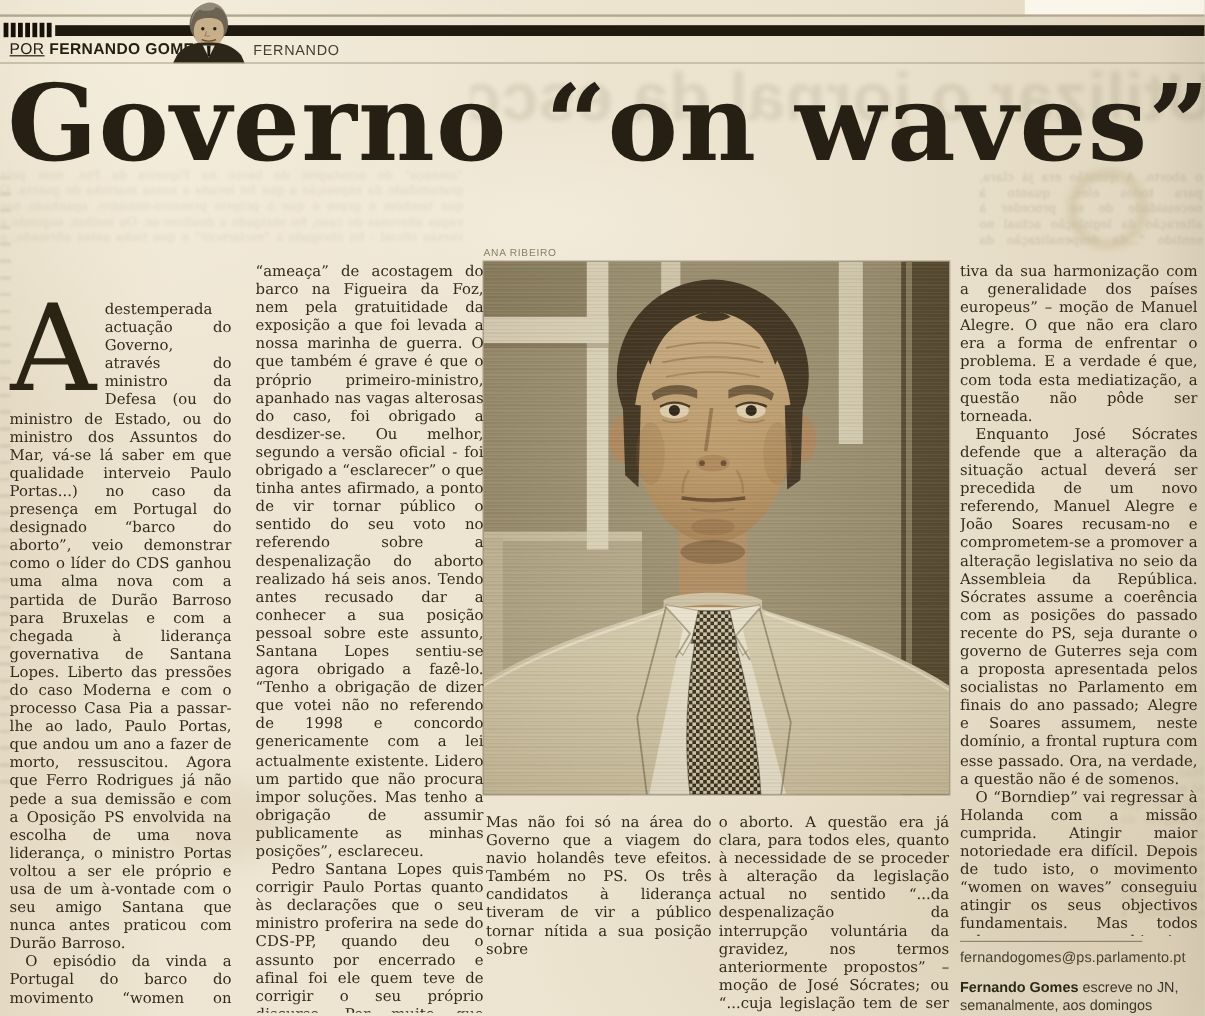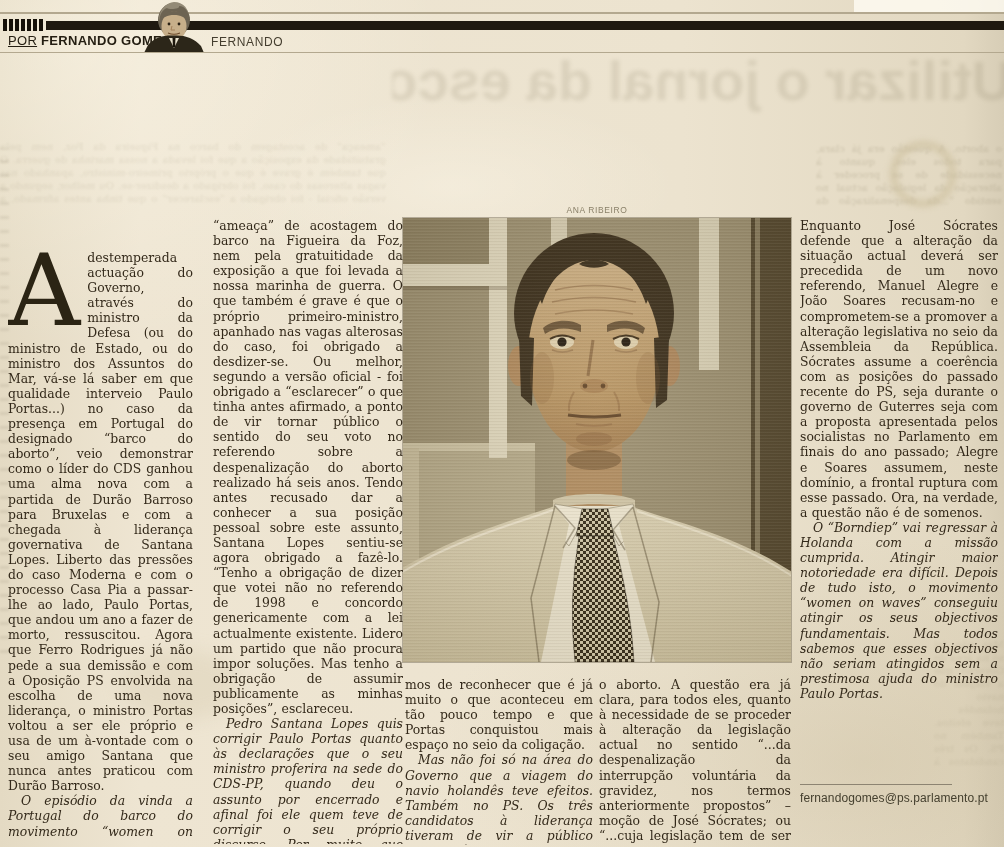--- a/index.html
+++ b/index.html
@@ -46,36 +46,36 @@
   .role{position:absolute;left:211px;top:35px;font-family:"Liberation Sans",sans-serif;
     font-size:12px;letter-spacing:.6px;color:#453e2f;}
   .portrait{position:absolute;left:141px;top:0;width:66px;height:53px;}
   .headline{position:absolute;left:6px;top:54px;width:996px;margin:0;
     font-family:"DejaVu Serif",serif;font-weight:600;font-size:88px;line-height:96px;
     letter-spacing:1px;color:#261f13;white-space:nowrap;}
   
   .col{position:absolute;text-align:justify;font-size:12.4px;line-height:15.1px;
     letter-spacing:.02px;word-spacing:.3px;color:var(--ink);overflow:hidden;hyphens:auto;}
   .col p{margin:0;}
-  .col p + p{text-indent:13px;font-style:italic;}
+  .col p + p{text-indent:13px;}
   #col1{left:8px;top:250px;width:185px;height:590px;}
   #col2{left:201px;top:218px;width:190px;height:626px;margin-left:12px;}
   #col3{left:405px;top:677px;width:188px;height:168px;}
   #col4{left:599px;top:677px;width:192px;height:168px;}
   #col5{left:800px;top:218px;width:198px;height:562px;}
   .dropcap{float:left;font-size:100px;line-height:76px;padding:3px 7px 0 0;color:#2b2414;}
   
   .photo{position:absolute;left:403px;top:218px;width:388px;height:444px;
     outline:1px solid rgba(70,60,40,.35);background:#988d70;}
   .photo svg{display:block;width:100%;height:100%;}
   .photo-grain{position:absolute;left:403px;top:218px;width:388px;height:444px;pointer-events:none;
     background:
       repeating-linear-gradient(0deg, rgba(60,40,10,.05) 0 1px, rgba(255,246,222,.05) 1px 2px, transparent 2px 3px),
       radial-gradient(ellipse at 50% 40%, rgba(255,240,210,.10), rgba(80,55,20,.12));}
-  .photo-credit{position:absolute;left:403px;top:205px;width:388px;text-align:center;
+  .photo-credit{position:absolute;left:403px;top:205px;width:388px;text-align:left;
     font-family:"Liberation Sans",sans-serif;font-size:8.5px;letter-spacing:.6px;color:#8a8069;}
   
   .footer{position:absolute;left:800px;top:784px;width:200px;
     font-family:"Liberation Sans",sans-serif;color:#3c362b;}
   .footer-rule{width:152px;height:1px;background:#8d8472;margin-bottom:6px;}
   .footer-email{font-size:12px;letter-spacing:.1px;margin-bottom:11px;color:#45402f;}
   .footer-credit{font-size:12px;line-height:14.5px;color:#3c362b;}
   .footer-credit .name{font-weight:700;color:#2c2717;}
 </style>
 </head>
@@ -117,20 +117,21 @@
       <path d="M27,33 Q33,35.5 39,33" stroke="#6d4c2c" stroke-width="1.2" fill="none"></path>
       <path d="M31,26 L30,30 L34,30" stroke="#a3805a" stroke-width="1" fill="none"></path>
       <path d="M3,53 L7,45 C14,37 23,35 33,35.5 C44,35 53,38 60,46 L63,53 Z" fill="#2c2619"></path>
       <path d="M28,38 L38,38 L33,48 Z" fill="#e9e2cd"></path>
       <path d="M31.5,38 L34.5,38 L34,47 L32,47 Z" fill="#1c160c"></path>
     </svg>
   </div>
   <div class="role">FERNANDO</div>
   <div class="rule rule-sub"></div>
 
+  <h1 class="headline">Governo “on waves”</h1>
 
   <div class="photo-credit">ANA RIBEIRO</div>
   <figure class="photo" style="margin:0">
     <svg viewBox="0 0 388 444" preserveAspectRatio="none">
       <defs>
         <linearGradient id="faceG" x1="0" y1="0" x2="0" y2="1">
           <stop offset="0" stop-color="#c9ad83"></stop>
             <stop offset="0.7" stop-color="#b3905f"></stop>
             <stop offset="1" stop-color="#a07a4e"></stop>
         </linearGradient>
@@ -217,29 +218,33 @@
 
   <div class="col" id="col1">
     <p><span class="dropcap">A</span><span>destemperada actuação do Governo, através do ministro da Defesa (ou do ministro de Estado, ou do ministro dos Assuntos do Mar, vá-se lá saber em que qualidade interveio Paulo Portas...) no caso da presença em Portugal do designado “barco do aborto”, veio demonstrar como o líder do CDS ganhou uma alma nova com a partida de Durão Barroso para Bruxelas e com a chegada à liderança governativa de Santana Lopes. Liberto das pressões do caso Moderna e com o processo Casa Pia a passar-lhe ao lado, Paulo Portas, que andou um ano a fazer de morto, ressuscitou. Agora que Ferro Rodrigues já não pede a sua demissão e com a Oposição PS envolvida na escolha de uma nova liderança, o ministro Portas voltou a ser ele próprio e usa de um à-vontade com o seu amigo Santana que nunca antes praticou com Durão Barroso.</span></p>
     <p>O episódio da vinda a Portugal do barco do movimento “women on waves” cobriu o Governo de ridículo e mais parece retirado de cenas da célebre ida à guerra de Raul Solnado. A questão é tanto mais preocupante quanto é certo que ela não se ficou pela desproporção dos meios utilizados face à</p>
   </div>
   <div class="col" id="col2">
     <p>“ameaça” de acostagem do barco na Figueira da Foz, nem pela gratuitidade da exposição a que foi levada a nossa marinha de guerra. O que também é grave é que o próprio primeiro-ministro, apanhado nas vagas alterosas do caso, foi obrigado a desdizer-se. Ou melhor, segundo a versão oficial - foi obrigado a “esclarecer” o que tinha antes afirmado, a ponto de vir tornar público o sentido do seu voto no referendo sobre a despenalização do aborto realizado há seis anos. Tendo antes recusado dar a conhecer a sua posição pessoal sobre este assunto, Santana Lopes sentiu-se agora obrigado a fazê-lo. “Tenho a obrigação de dizer que votei não no referendo de 1998 e concordo genericamente com a lei actualmente existente. Lidero um partido que não procura impor soluções. Mas tenho a obrigação de assumir publicamente as minhas posições”, esclareceu.</p>
     <p>Pedro Santana Lopes quis corrigir Paulo Portas quanto às declarações que o seu ministro proferira na sede do CDS-PP, quando deu o assunto por encerrado e afinal foi ele quem teve de corrigir o seu próprio discurso. Por muito que queira desvalorizar o assunto, o primeiro-ministro expôs-se e saiu daqui fragilizado. Se a tudo isto somarmos o que se passou com a formação deste Governo, em que saem reforçadas as posições do CDS, te-</p>
   </div>
   <div class="col" id="col3">
-    <p>mos de reconhecer que é já muito o que aconteceu em tão pouco tempo e que Portas conquistou mais espaço no seio da coligação.</p>
     <p>Mas não foi só na área do Governo que a viagem do navio holandês teve efeitos. Também no PS. Os três candidatos à liderança tiveram de vir a público tornar nítida a sua posição sobre</p>
   </div>
   <div class="col" id="col4">
     <p>o aborto. A questão era já clara, para todos eles, quanto à necessidade de se proceder à alteração da legislação actual no sentido “...da despenalização da interrupção voluntária da gravidez, nos termos anteriormente propostos” – moção de José Sócrates; ou “...cuja legislação tem de ser alterada na perspec-</p>
   </div>
   <div class="col" id="col5">
+    <p>tiva da sua harmonização com a generalidade dos países europeus” – moção de Manuel Alegre. O que não era claro era a forma de enfrentar o problema. E a verdade é que, com toda esta mediatização, a questão não pôde ser torneada.</p>
     <p>Enquanto José Sócrates defende que a alteração da situação actual deverá ser precedida de um novo referendo, Manuel Alegre e João Soares recusam-no e comprometem-se a promover a alteração legislativa no seio da Assembleia da República. Sócrates assume a coerência com as posições do passado recente do PS, seja durante o governo de Guterres seja com a proposta apresentada pelos socialistas no Parlamento em finais do ano passado; Alegre e Soares assumem, neste domínio, a frontal ruptura com esse passado. Ora, na verdade, a questão não é de somenos.</p>
     <p>O “Borndiep” vai regressar à Holanda com a missão cumprida. Atingir maior notoriedade era difícil. Depois de tudo isto, o movimento “women on waves” conseguiu atingir os seus objectivos fundamentais. Mas todos sabemos que esses objectivos não seriam atingidos sem a prestimosa ajuda do ministro Paulo Portas.</p>
   </div>
 
   <div class="footer">
     <div class="footer-rule"></div>
     <div class="footer-email">fernandogomes@ps.parlamento.pt</div>
+    <div class="footer-credit">
+      <span class="name">Fernando Gomes</span>
+      <span>escreve no JN, semanalmente, aos domingos</span>
+    </div>
   </div>
 
 </div>
 
 </body></html>

